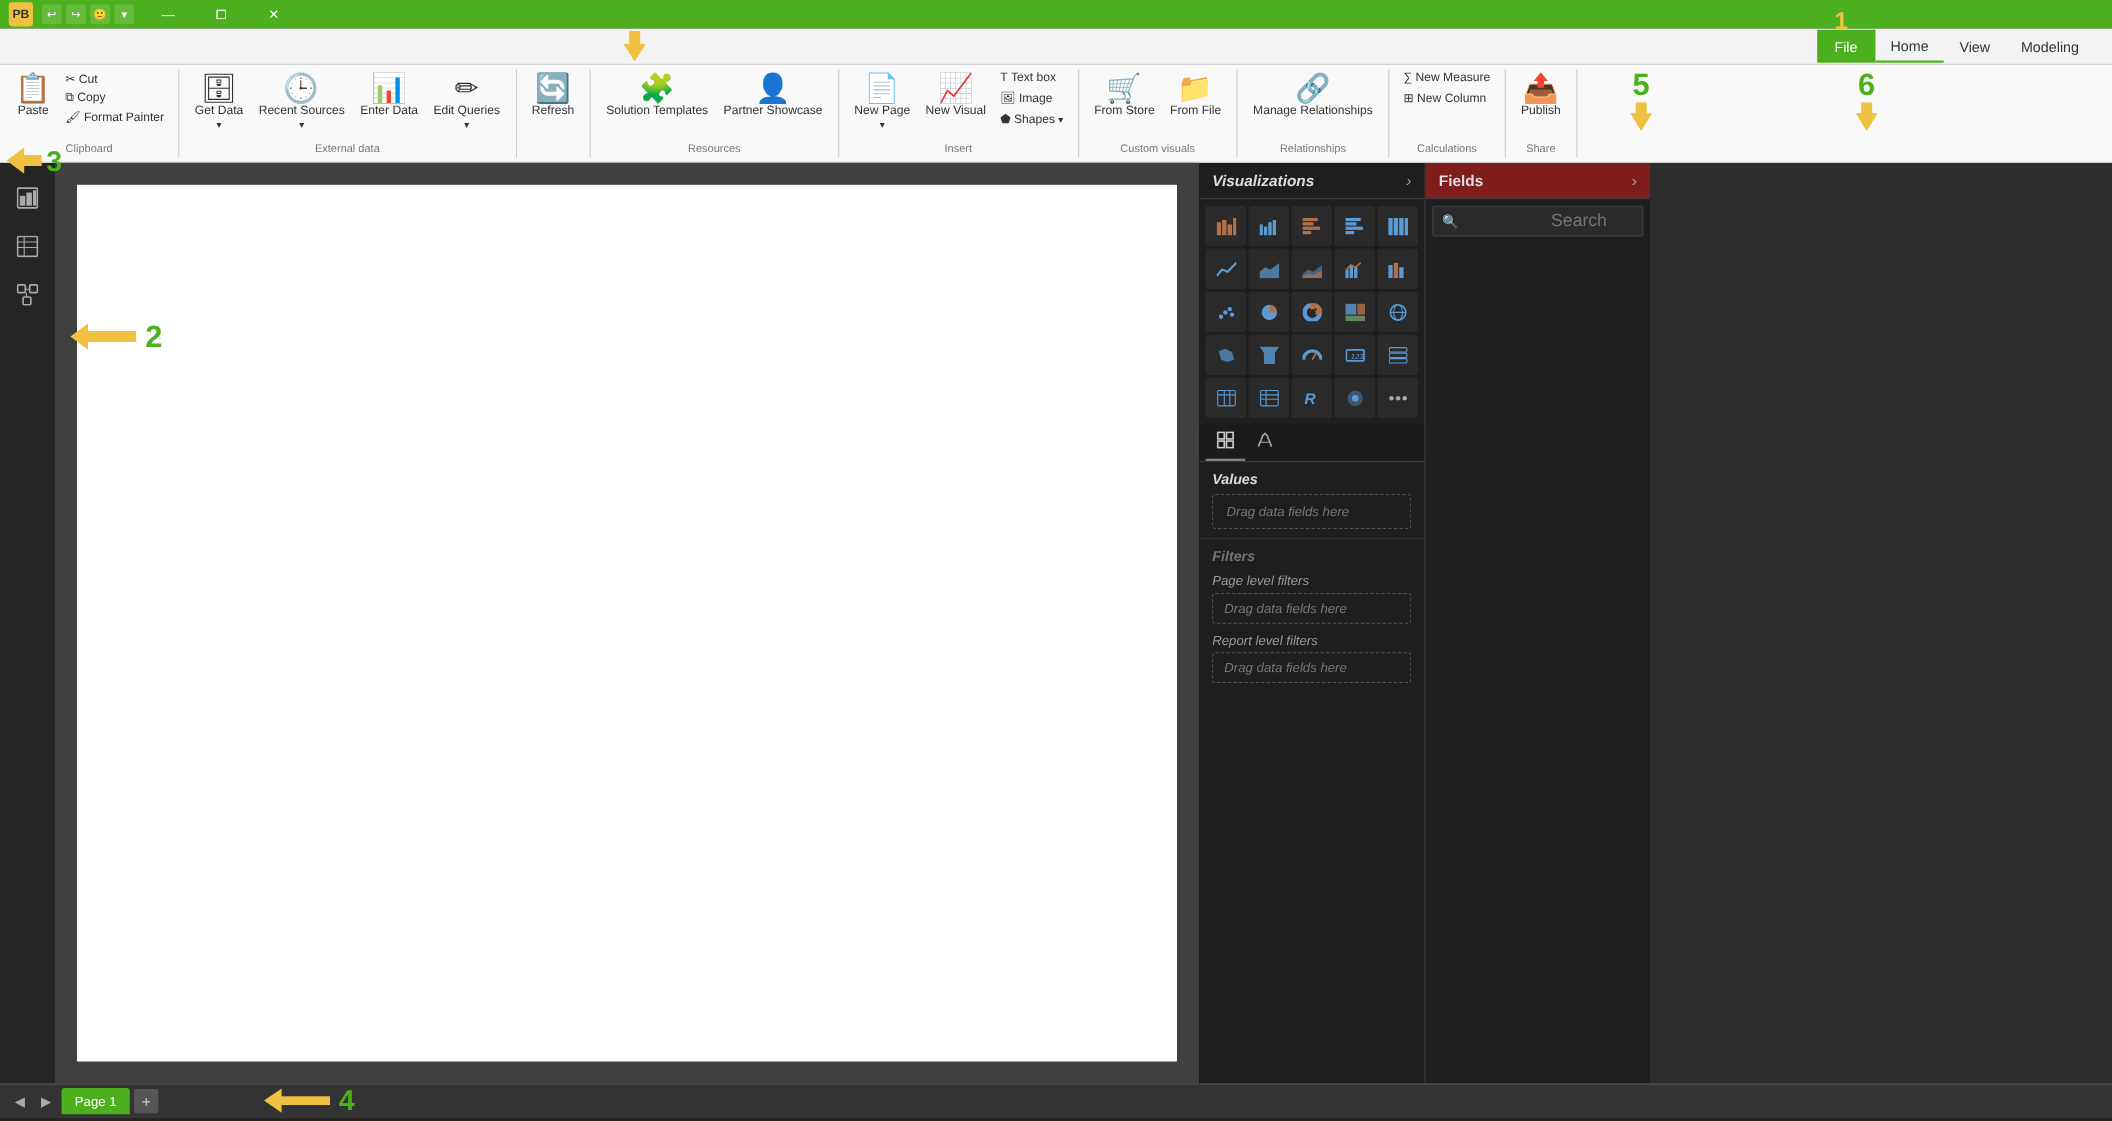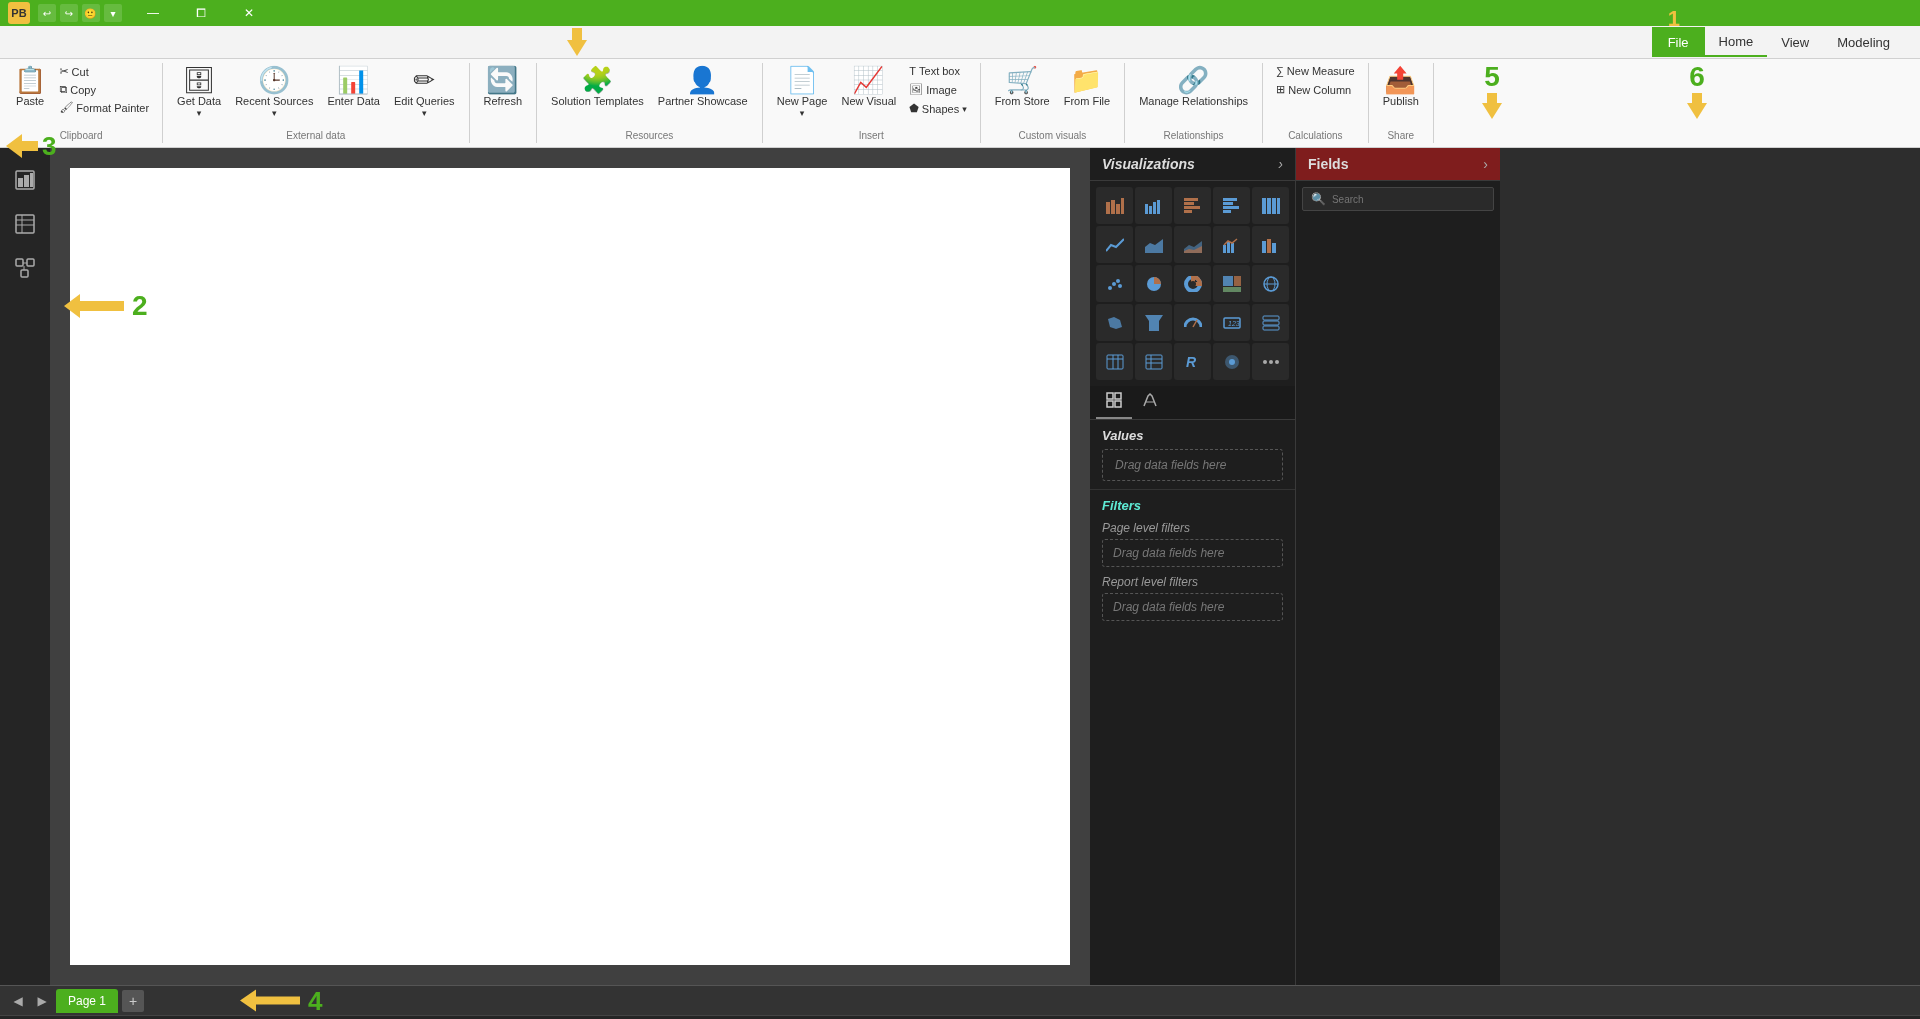--- a/index.html
+++ b/index.html
@@ -243,21 +243,21 @@
     .viz-drop-zone {
       border: 1px dashed #555;
       border-radius: 3px;
       padding: 8px 12px;
       color: #777;
       font-size: 12px;
       min-height: 32px;
     }
     .viz-divider { border: none; border-top: 1px solid #333; margin: 0; }
     .filters-section { padding: 8px 12px; }
-    .filter-title { color: #5eead4; font-size: 13px; font-weight: 600; margin-bottom: 6px; }
+    .filter-title { color: #737373; font-size: 13px; font-weight: 600; margin-bottom: 6px; }
     .filter-label { color: #999; font-size: 12px; margin-top: 8px; margin-bottom: 4px; }
     .filter-drop { border: 1px dashed #555; border-radius: 3px; padding: 6px 10px; color: #777; font-size: 12px; }
 
     .fields-panel {
       width: 205px;
       background: #1e1e1e;
       display: flex;
       flex-direction: column;
       border-left: 1px solid #3a3a3a;
     }
@@ -284,22 +284,23 @@
       border-radius: 2px;
       padding: 4px 8px;
       gap: 6px;
     }
     .search-icon { color: #888; font-size: 12px; }
     .search-input {
       background: transparent;
       border: none;
       outline: none;
       color: #ccc;
-      font-size: 10px;
+      font-size: 16px;
       flex: 1;
+      text-align: center;
     }
 
     
     .page-tabs {
       background: #333;
       height: 30px;
       display: flex;
       align-items: center;
       padding: 0 8px;
       gap: 4px;

